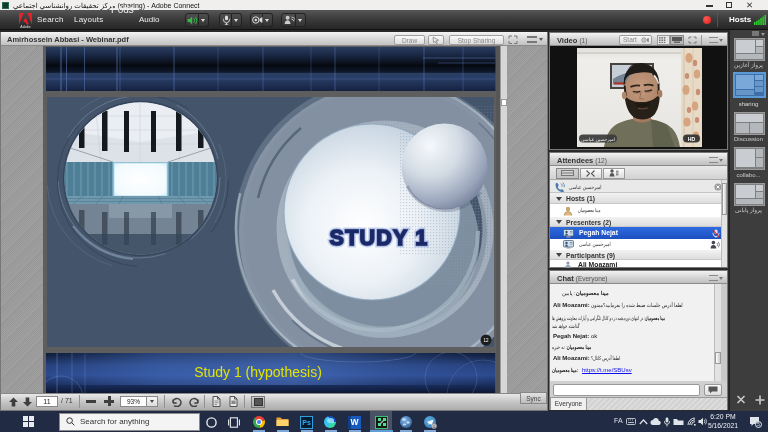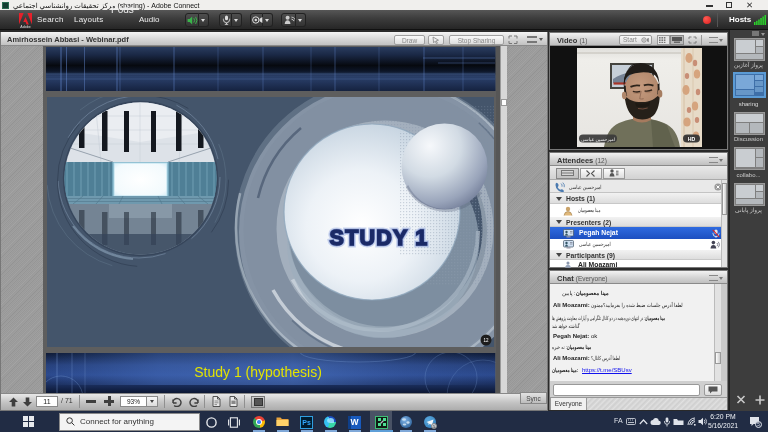--- a/index.html
+++ b/index.html
@@ -630,21 +630,21 @@
       <rect x="6" y="0" width="5" height="5" fill="#e8eaed"></rect>
       <rect x="0" y="6" width="5" height="5" fill="#e8eaed"></rect>
       <rect x="6" y="6" width="5" height="5" fill="#e8eaed"></rect>
     </svg>
 
   <div class="abs" style="left:59px;top:412.5px;width:141px;height:18px;background:#f4f4f4;border:1px solid #8a8a8a;box-sizing:border-box;"></div>
   <svg class="abs" style="left:66px;top:417px;" width="9" height="9" viewBox="0 0 9 9">
       <circle cx="3.6" cy="3.6" r="2.8" fill="none" stroke="#333" stroke-width="1"></circle>
       <path d="M5.8 5.8 L8.4 8.4" stroke="#333" stroke-width="1"></path>
     </svg>
-  <div class="abs" style="left:80px;top:417px;font-size:8px;color:#333;">Connect for anything</div>
+  <div class="abs" style="left:80px;top:417px;font-size:8px;color:#333;">Search for anything</div>
 
   <svg class="abs" style="left:206px;top:416.5px;" width="11" height="11" viewBox="0 0 11 11">
       <circle cx="5.5" cy="5.5" r="4.6" fill="none" stroke="#e8eaed" stroke-width="1.4"></circle>
     </svg>
 
   <svg class="abs" style="left:228px;top:416.5px;" width="12" height="11" viewBox="0 0 12 11">
       <rect x="2.4" y="0.8" width="7" height="9.4" fill="none" stroke="#e8eaed" stroke-width="1.1"></rect>
       <path d="M0.6 2.5 v6 M11.4 2.5 v6" stroke="#e8eaed" stroke-width="1.1"></path>
     </svg>
 

